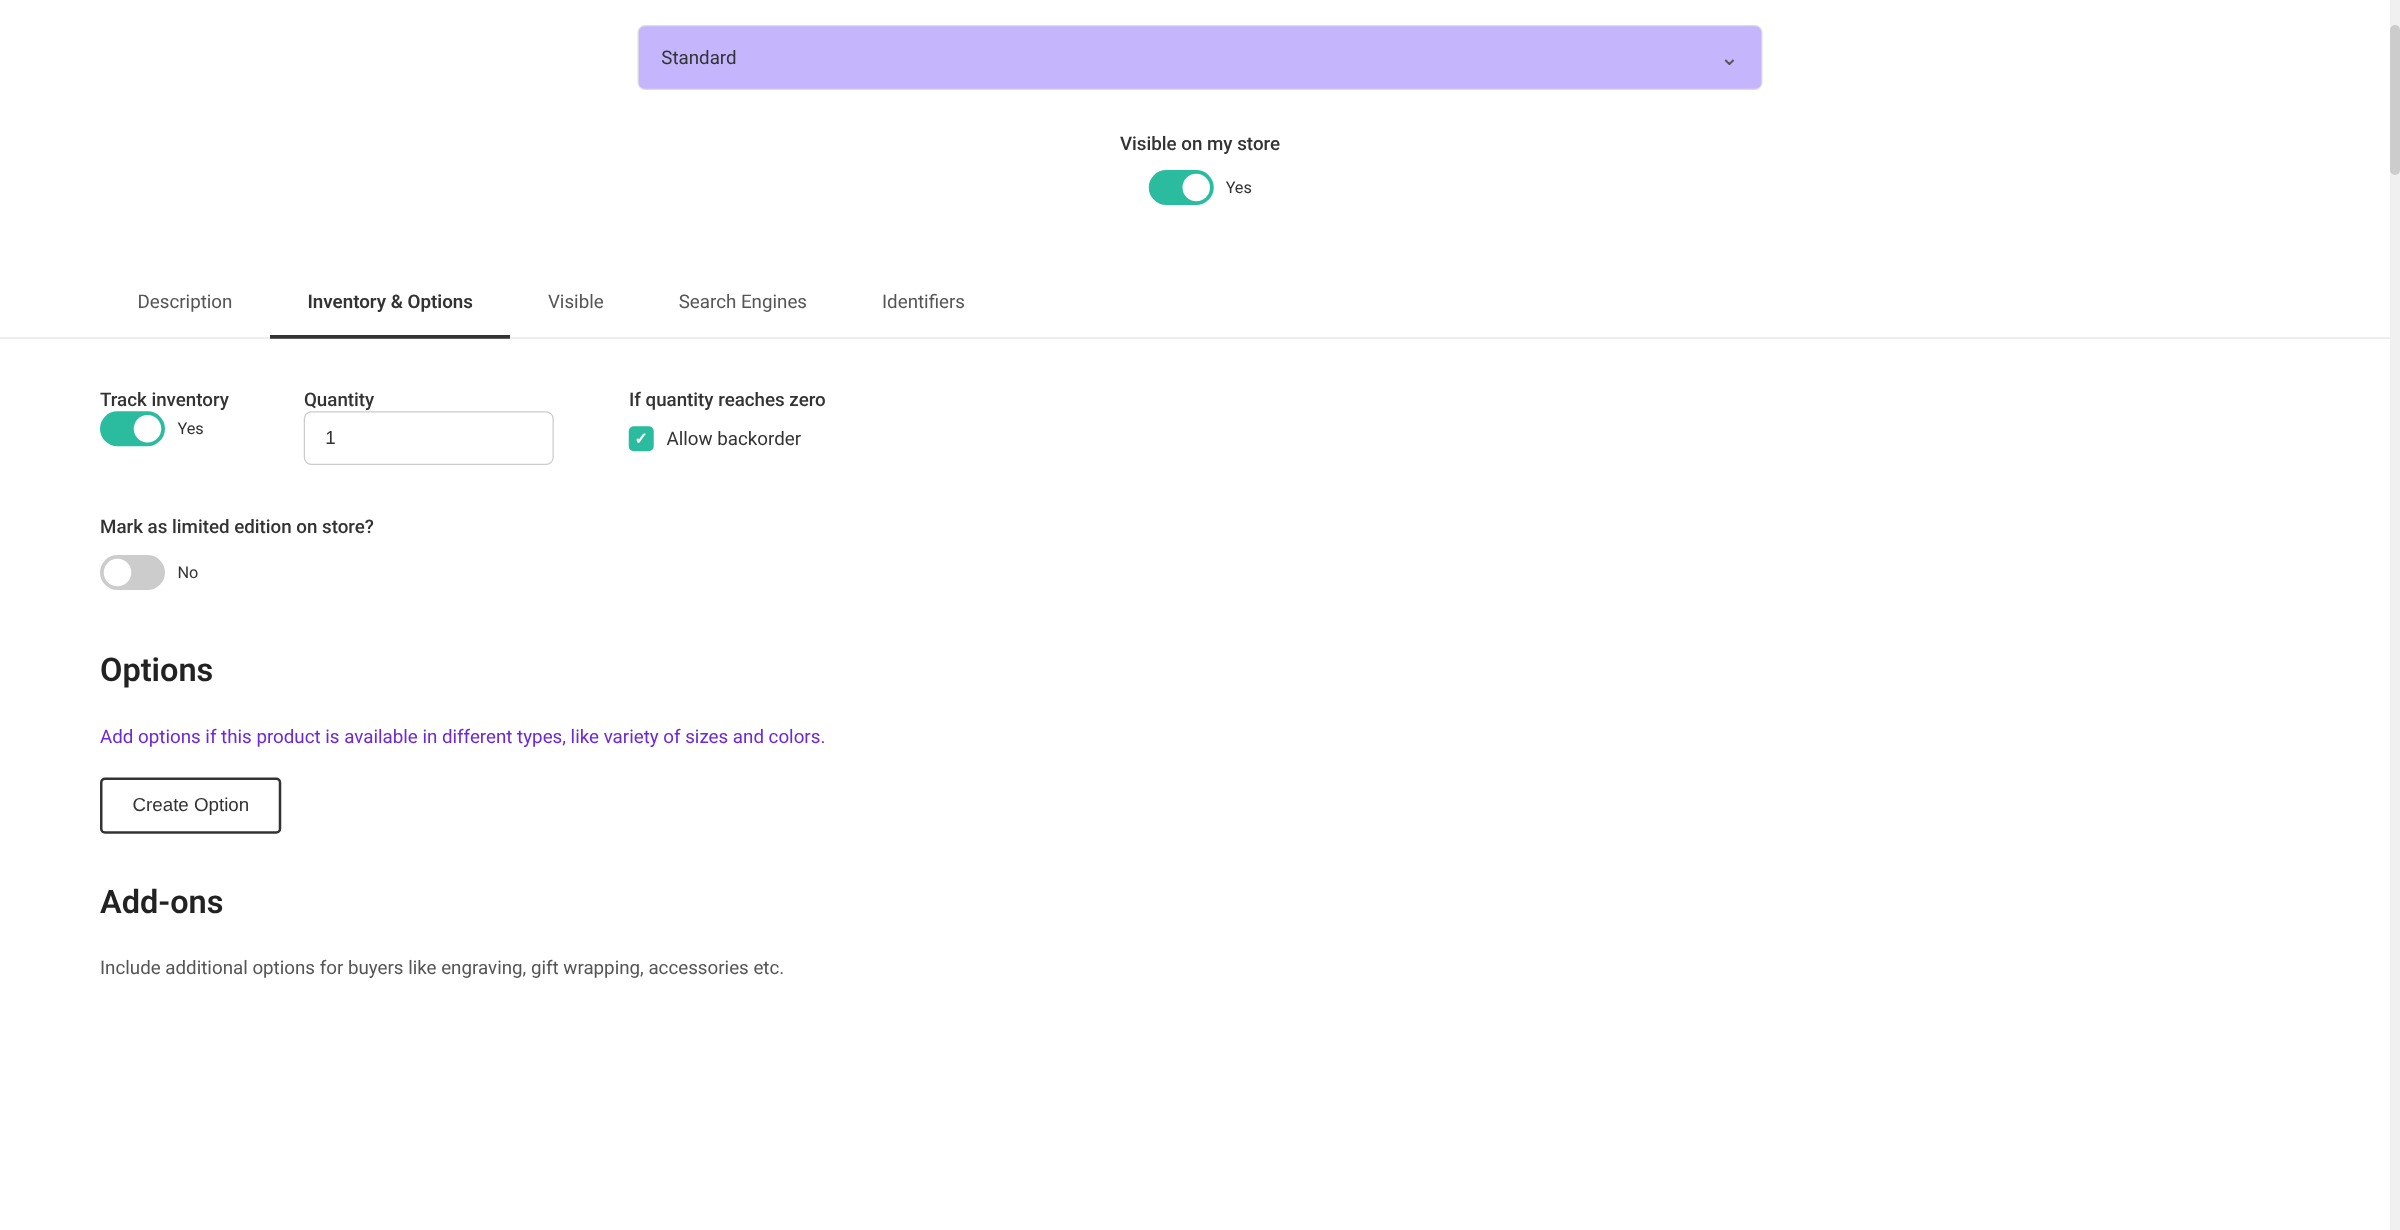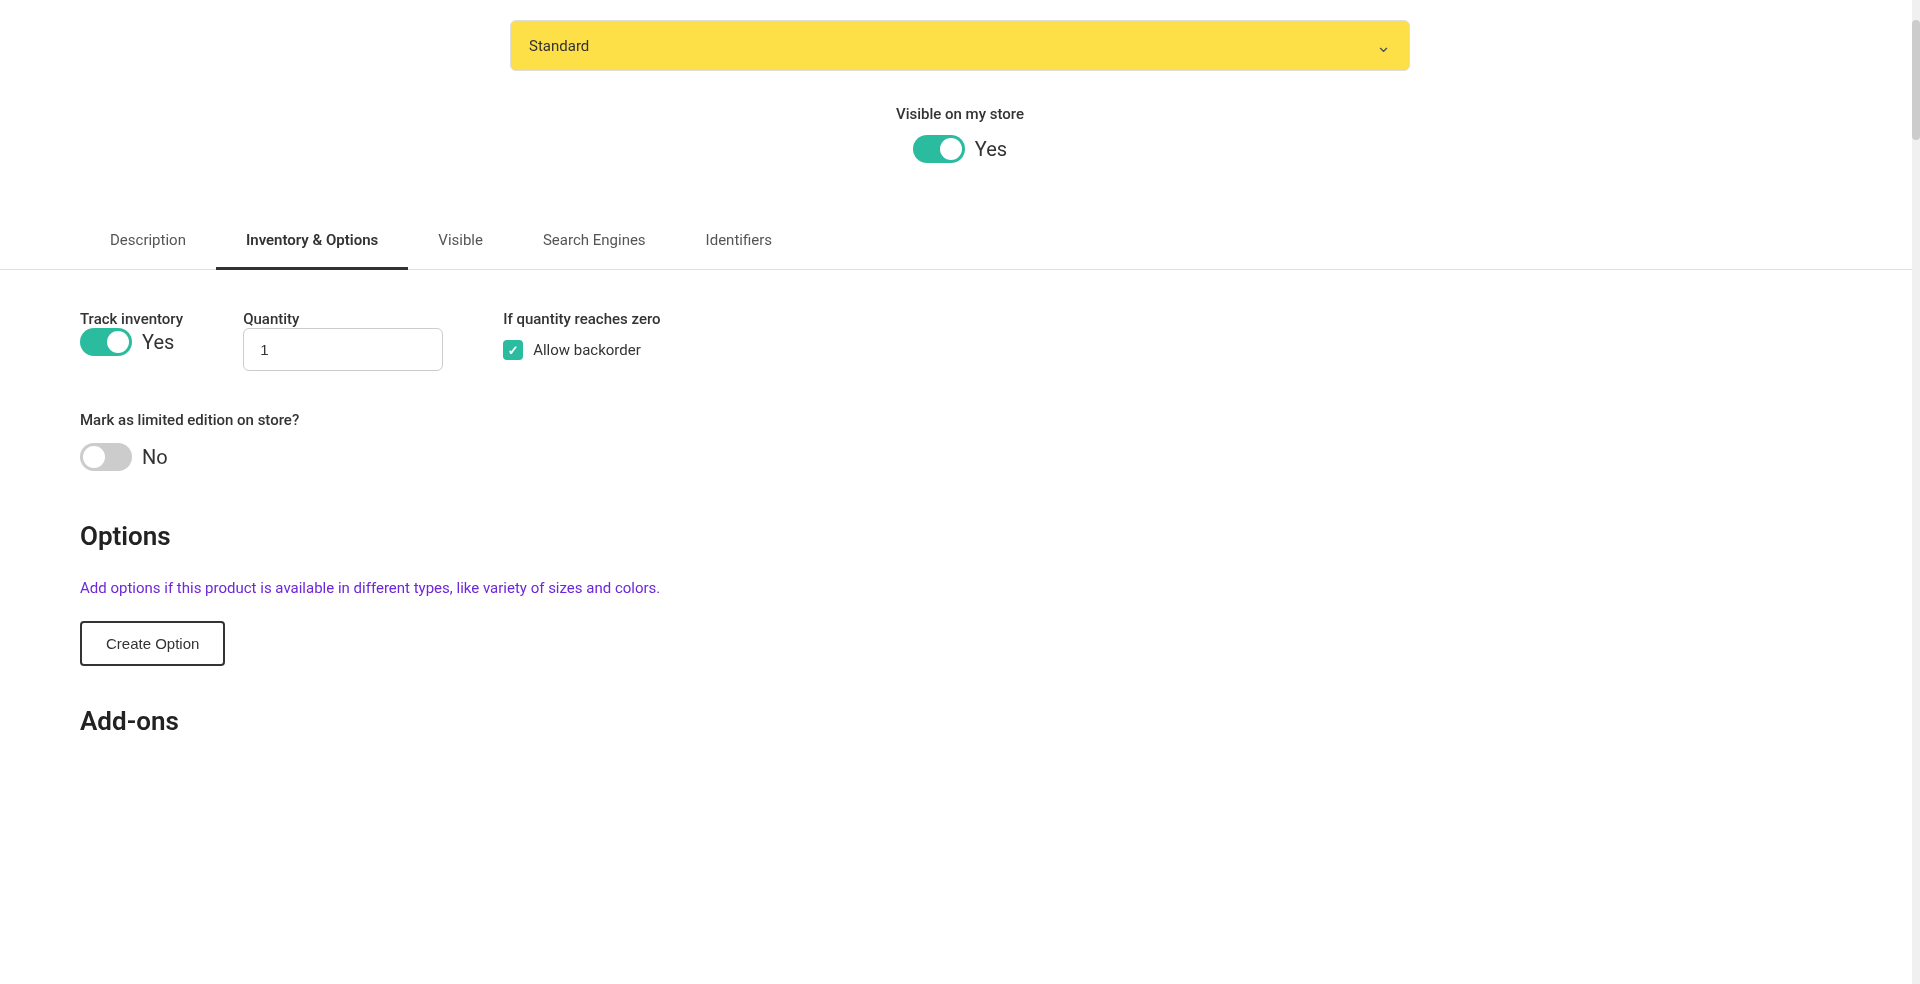--- a/index.html
+++ b/index.html
@@ -33,21 +33,21 @@
       margin: 0 auto 24px auto;
     }
 
     .dropdown-field {
       width: 100%;
       border: 1px solid #ddd;
       border-radius: 6px;
       padding: 14px 18px;
       font-size: 15px;
       color: #333;
-      background: #fde047;
+      background: #c4b5fd;
       display: flex;
       align-items: center;
       justify-content: space-between;
       cursor: pointer;
     }
 
     .chevron-icon {
       font-size: 18px;
       color: #555;
     }
@@ -110,21 +110,21 @@
       background: white;
       border-radius: 50%;
       transition: 0.3s;
     }
 
     .toggle-slider.on::before {
       transform: translateX(24px);
     }
 
     .toggle-text {
-      font-size: 20px;
+      font-size: 13px;
       color: #333;
     }
 
     
     .tabs-container {
       border-bottom: 1px solid #e0e0e0;
       display: flex;
       padding: 0 80px;
       background: #fff;
     }
@@ -364,19 +364,20 @@
     </div>
 
     <div class="options-section">
       <div class="section-title">Options</div>
       <div class="options-description">Add options if this product is available in different types, like variety of sizes and colors.</div>
       <button class="create-option-btn">Create Option</button>
     </div>
 
     <div class="addons-section">
       <div class="section-title">Add-ons</div>
+      <div class="addons-description">Include additional options for buyers like engraving, gift wrapping, accessories etc.</div>
     </div>
   </div>
 </div>
 
 <div class="scrollbar-track">
   <div class="scrollbar-thumb"></div>
 </div>
 
 </body></html>

